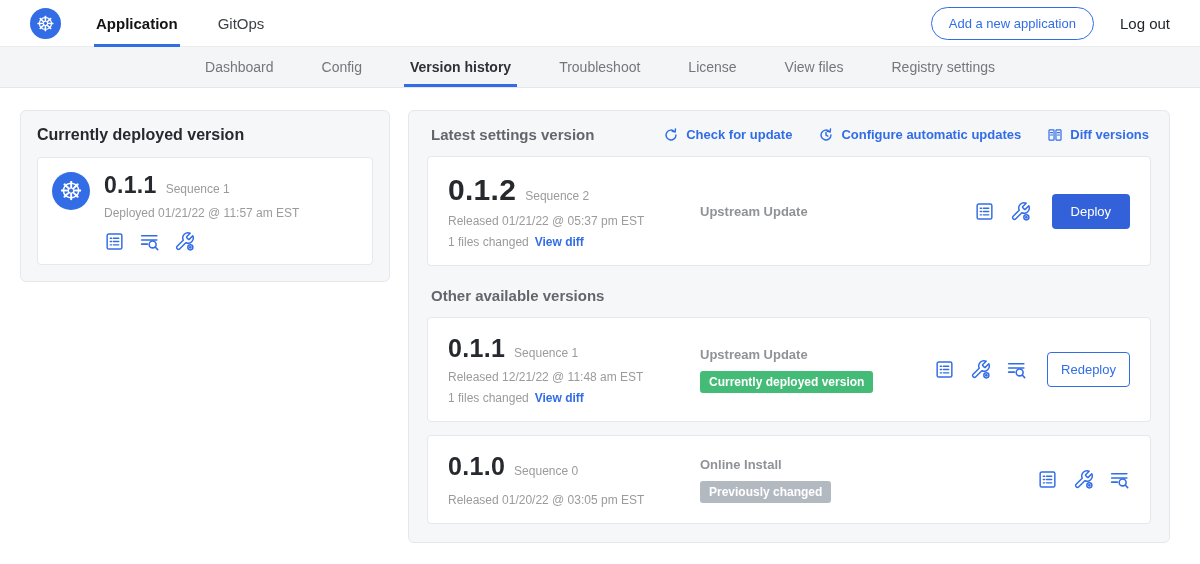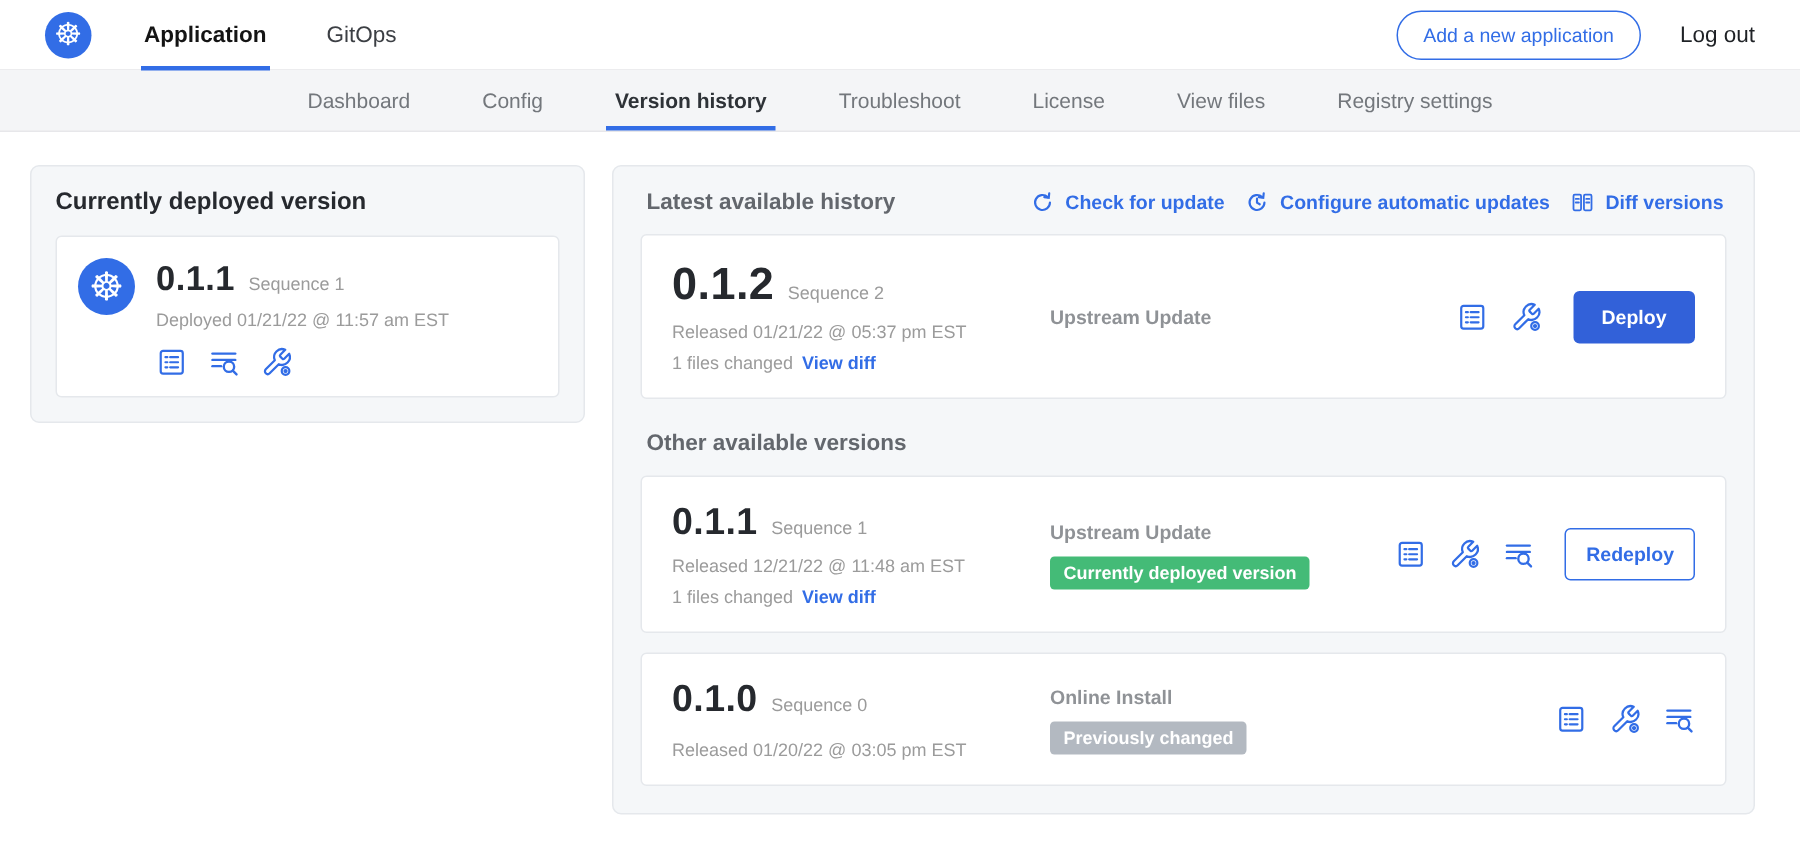--- a/index.html
+++ b/index.html
@@ -50,39 +50,39 @@
   .seq{font-size:12px;color:var(--text-gray);margin-left:9px;}
   .meta{font-size:12px;color:var(--text-gray);margin-top:7px;}
   .icon-row{display:flex;align-items:center;gap:14px;margin-top:11px;}
   .icon-btn{width:21px;height:21px;color:var(--accent);cursor:pointer;flex-shrink:0;}
   .icon-btn svg{width:100%;height:100%;display:block;}
 
   
   .versions-panel{flex:1;padding:15px 18px 18px;}
   .panel-head{display:flex;align-items:center;justify-content:space-between;padding:0 2px 0 4px;}
   .section-title{font-size:15px;font-weight:700;color:#63676d;}
-  .head-actions{display:flex;align-items:flex-end;gap:14px;}
+  .head-actions{display:flex;align-items:flex-end;gap:26px;}
   .link-action{display:flex;align-items:center;gap:7px;color:var(--accent);font-size:13px;font-weight:700;cursor:pointer;}
   .link-action .lk-icon{width:16px;height:16px;}
   .link-action .lk-icon svg{width:100%;height:100%;display:block;}
 
   .vcard{background:#fff;border:1px solid var(--border);border-radius:4px;padding:16px 20px;
          display:flex;align-items:center;margin-top:13px;}
   .v-left{width:252px;flex-shrink:0;}
   .v-mid{flex:1;min-width:0;}
   .source{font-size:13px;font-weight:700;color:#8f9296;}
   .badge{display:inline-block;margin-top:9px;padding:4px 9px;border-radius:3px;color:#fff;font-size:12px;font-weight:700;}
   .badge.green{background:var(--badge-green);}
   .badge.gray{background:var(--badge-gray);}
   .v-actions{display:flex;align-items:center;gap:15px;flex-shrink:0;}
   .view-diff{color:var(--accent);font-weight:700;margin-left:6px;cursor:pointer;}
   .deploy-btn{background:var(--btn-blue);color:#fff;border:0;border-radius:4px;padding:10px 19px;
-              font-size:13px;font-weight:700;cursor:pointer;font-family:inherit;margin-left:6px;}
+              font-size:13px;font-weight:400;cursor:pointer;font-family:inherit;margin-left:6px;}
   .redeploy-btn{background:#fff;color:var(--accent);border:1px solid var(--accent);border-radius:4px;
-                padding:9px 13px;font-size:13px;font-weight:700;cursor:pointer;font-family:inherit;margin-left:5px;}
+                padding:9px 13px;font-size:13px;font-weight:400;cursor:pointer;font-family:inherit;margin-left:5px;}
   .other-title{margin:21px 0 0 4px;}
 </style>
 </head>
 <body>
 
 <div class="header">
   <div class="logo">
     <span>☸</span>
   </div>
   <div class="header-tabs">
@@ -165,21 +165,21 @@
               <circle cx="18.7" cy="18.7" r="0.8"></circle>
             </svg>
           </span>
         </div>
       </div>
     </div>
   </div>
 
   <div class="panel versions-panel">
     <div class="panel-head">
-      <div class="section-title">Latest available history</div>
+      <div class="section-title">Latest settings version</div>
       <div class="head-actions">
         <span class="link-action">
           <span class="lk-icon">
             <svg viewBox="0 0 20 20" fill="none" stroke="currentColor" stroke-width="1.8" stroke-linecap="round">
               <path d="M16.2 10a6.2 6.2 0 1 1-1.9-4.47"></path>
               <polyline points="15.6,2.4 15.2,6.1 11.5,5.5"></polyline>
             </svg>
           </span>
           <span>Check for update</span>
         </span>

